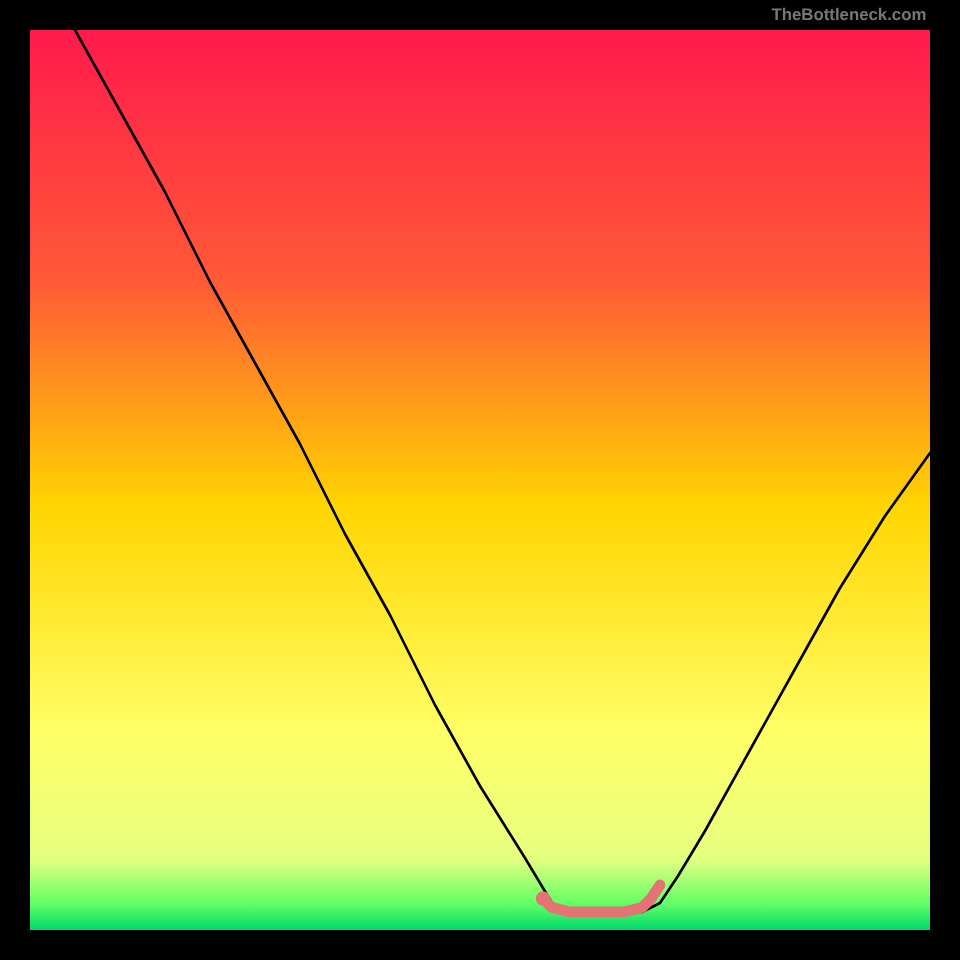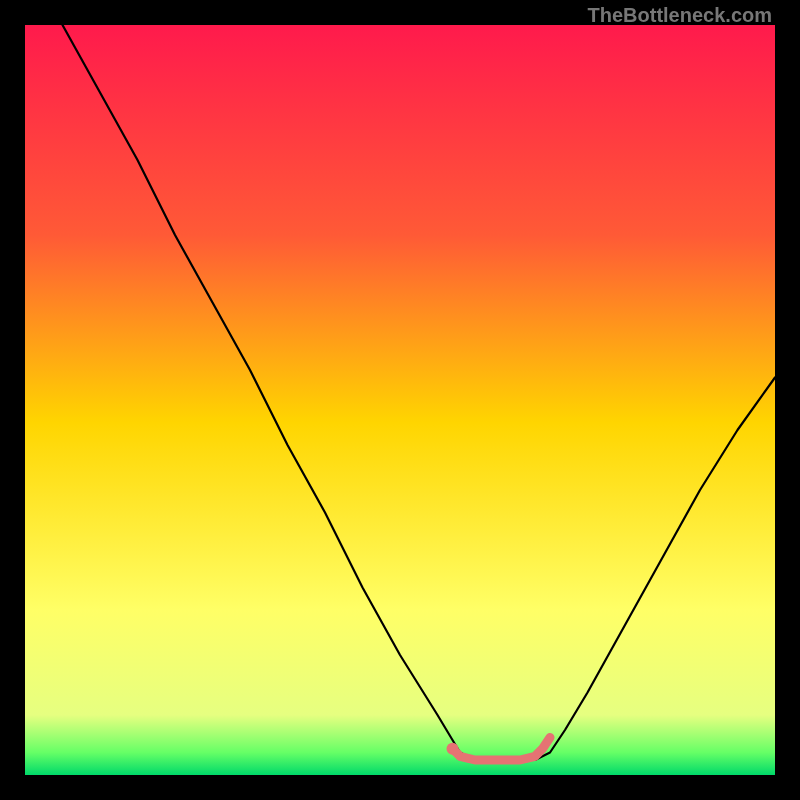--- a/index.html
+++ b/index.html
@@ -38,21 +38,21 @@
 .curve-layer svg {
   width: 100%;
   height: 100%;
   display: block;
 }
 .watermark {
   position: absolute;
   top: 4px;
   right: 28px;
   font-family: Arial, Helvetica, sans-serif;
-  font-size: 20px;
+  font-size: 14px;
   font-weight: 700;
   color: #777;
   user-select: none;
 }
 </style>
 </head>
 <body>
 
 <div class="outer-frame">
 

